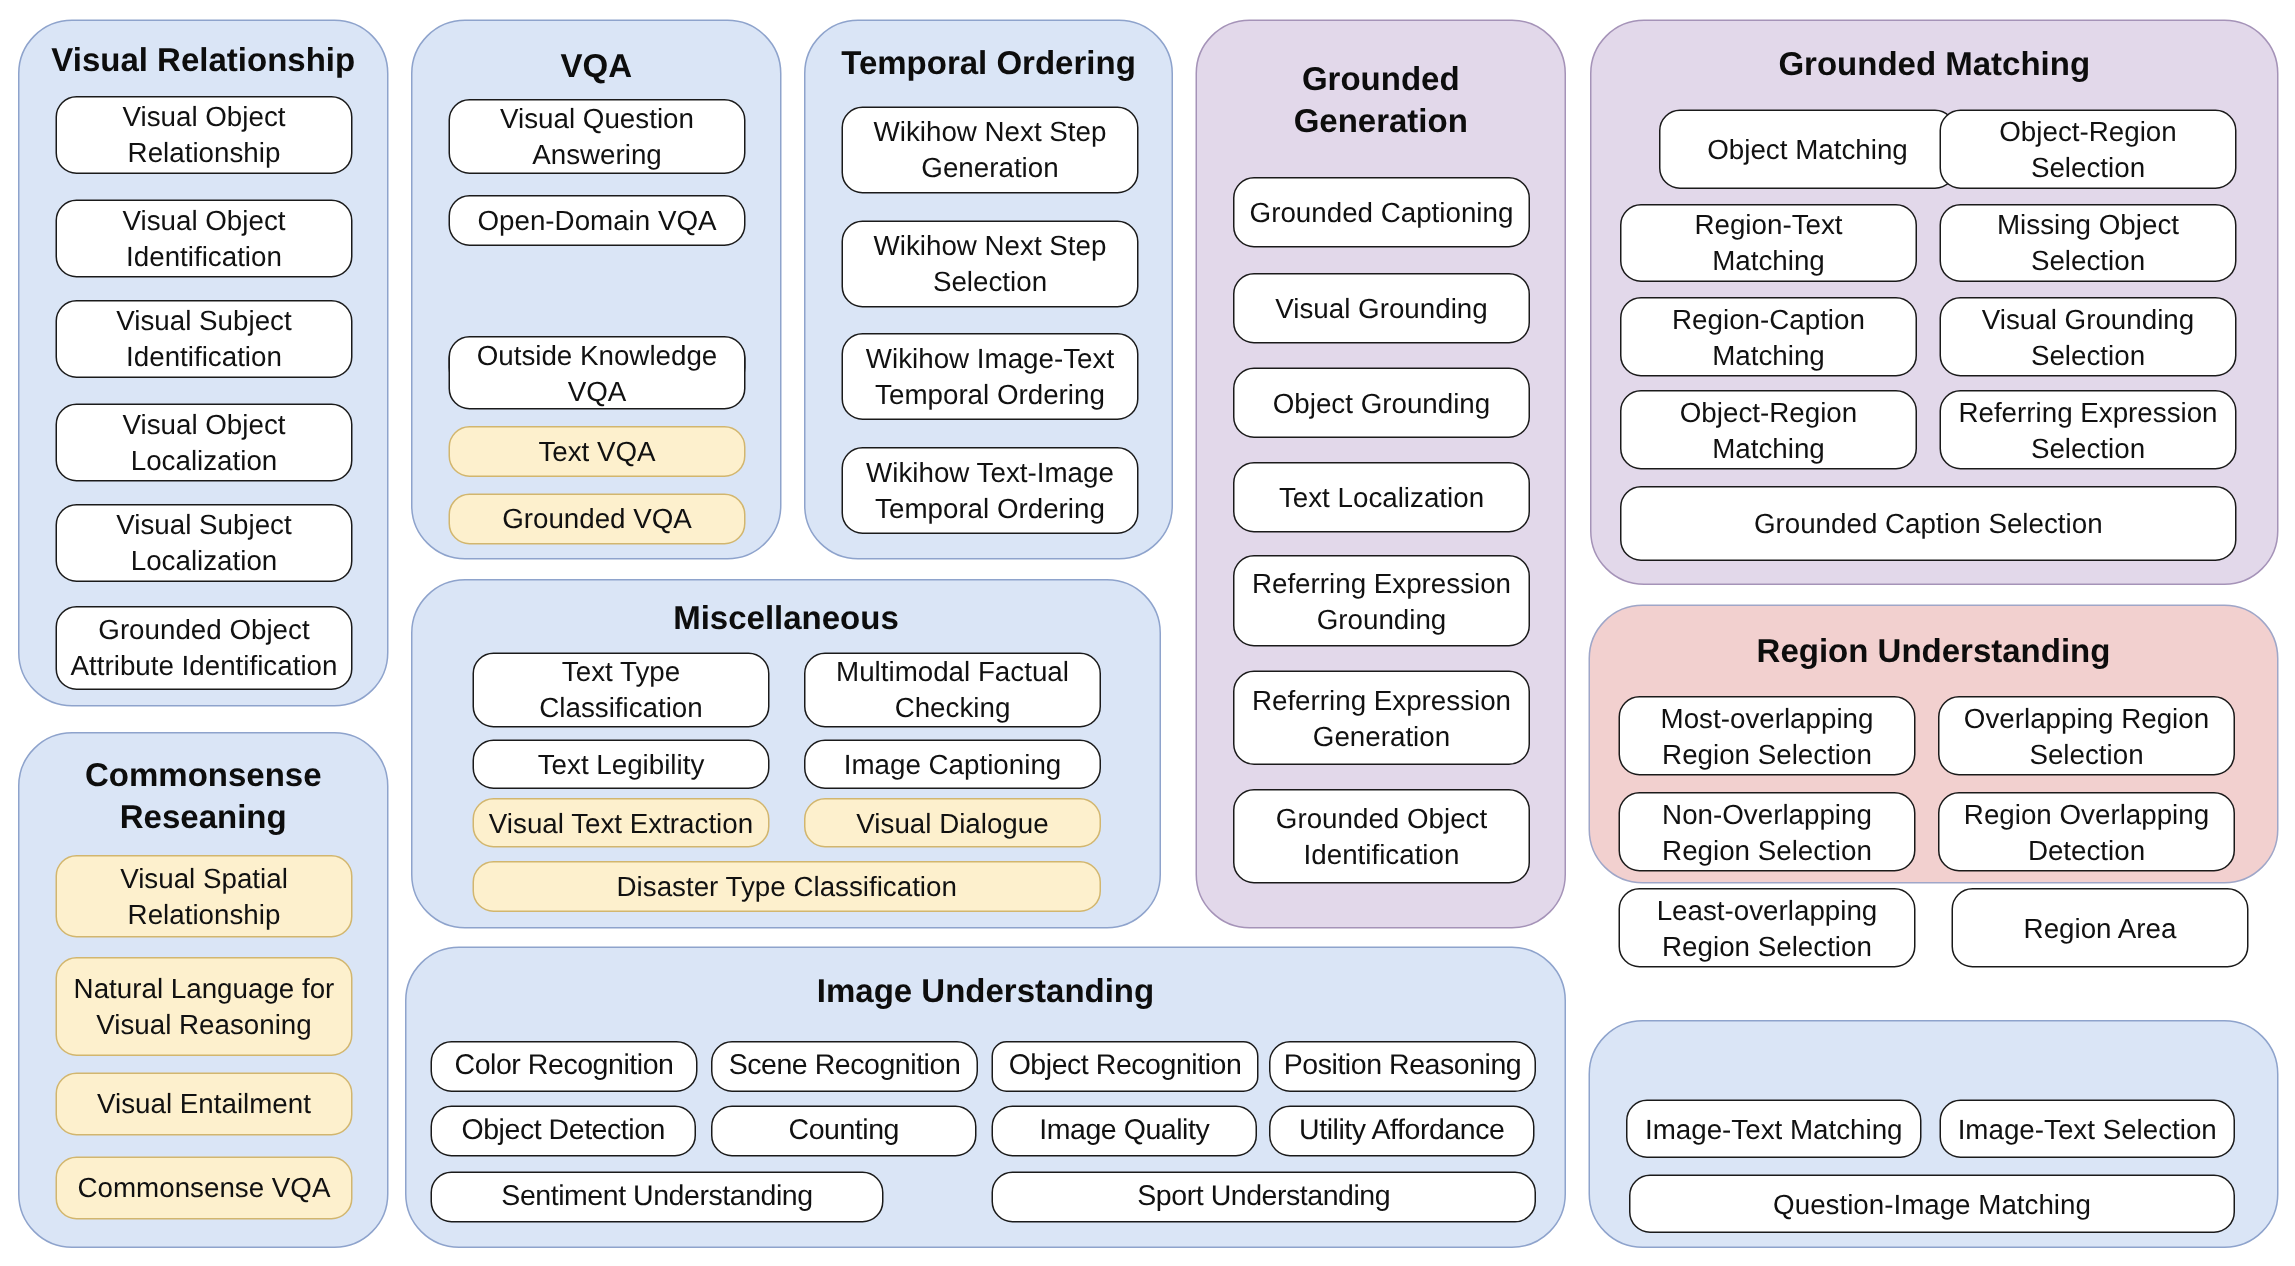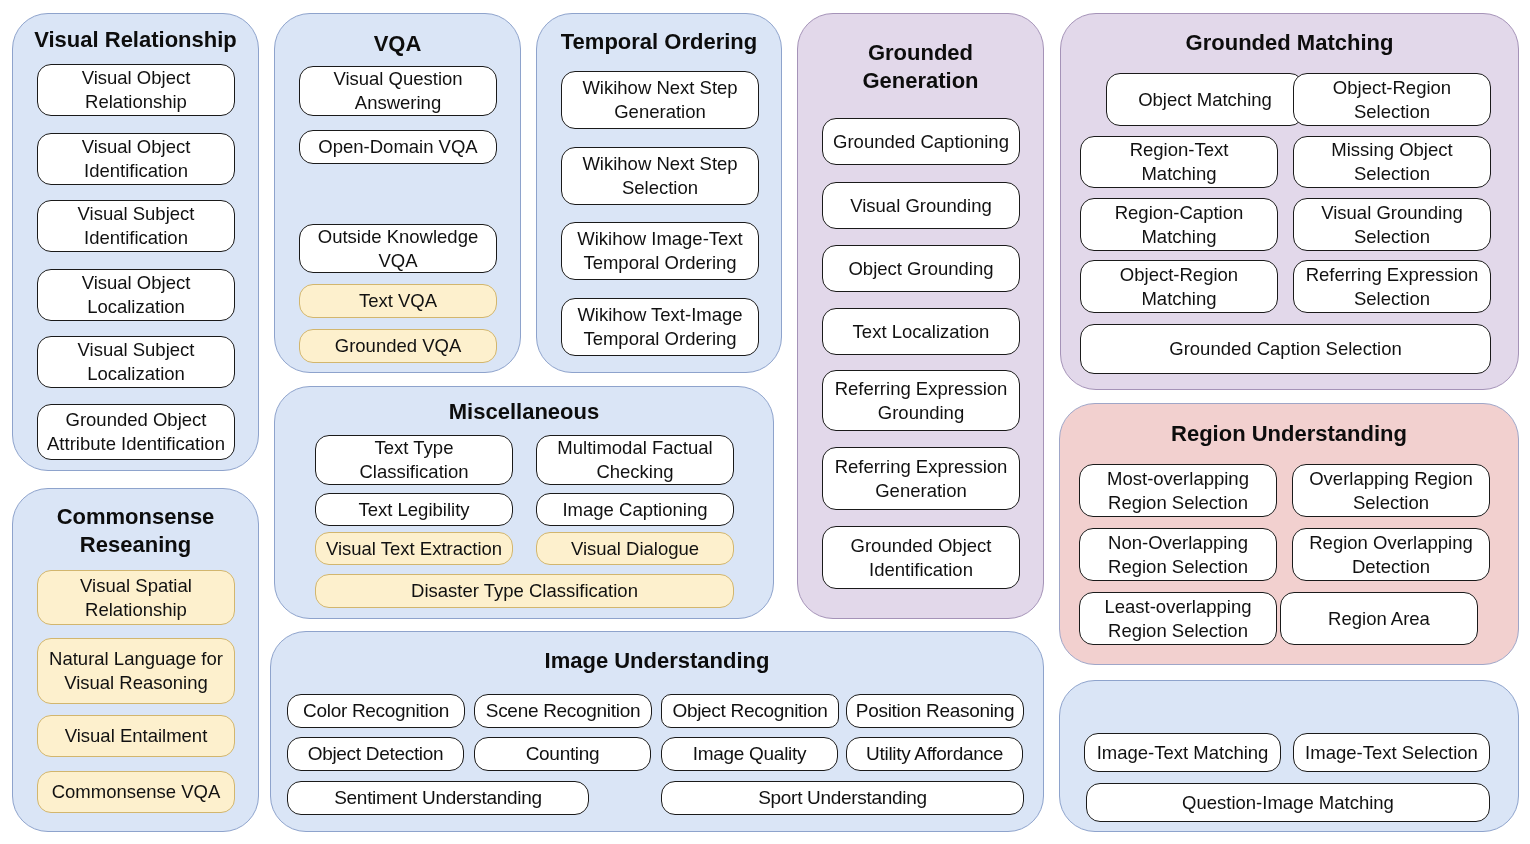--- a/index.html
+++ b/index.html
@@ -113,33 +113,33 @@
 Matching</div>
   <div class="pill" style="left:232px;top:184px;width:198px;height:53px;">Visual Grounding
 Selection</div>
   <div class="pill" style="left:19px;top:246px;width:198px;height:53px;">Object-Region
 Matching</div>
   <div class="pill" style="left:232px;top:246px;width:198px;height:53px;">Referring Expression
 Selection</div>
   <div class="pill" style="left:19px;top:310px;width:411px;height:50px;">Grounded Caption Selection</div>
 </div>
 
-<div class="group pink" style="left:1059px;top:403px;width:460px;height:262px;text-decoration:underline;">
+<div class="group pink" style="left:1059px;top:403px;width:460px;height:186px;text-decoration:underline;">
   <div class="gtitle" style="top:16px;">Region Understanding</div>
   <div class="pill" style="left:19px;top:60px;width:198px;height:53px;">Most-overlapping
 Region Selection</div>
   <div class="pill" style="left:232px;top:60px;width:198px;height:53px;">Overlapping Region
 Selection</div>
   <div class="pill" style="left:19px;top:124px;width:198px;height:53px;">Non-Overlapping
 Region Selection</div>
   <div class="pill" style="left:232px;top:124px;width:198px;height:53px;">Region Overlapping
 Detection</div>
   <div class="pill" style="left:19px;top:188px;width:198px;height:53px;">Least-overlapping
 Region Selection</div>
-  <div class="pill" style="left:220px;top:188px;width:198px;height:53px;">Region Area</div>
+  <div class="pill" style="left:241px;top:188px;width:198px;height:53px;">Region Area</div>
 </div>
 
 <div class="group blue iu" style="left:270px;top:631px;width:774px;height:201px;">
   <div class="gtitle" style="top:15px;">Image Understanding</div>
   <div class="pill" style="left:16px;top:62px;width:178px;height:34px;">Color Recognition</div>
   <div class="pill" style="left:203px;top:62px;width:178px;height:34px;">Scene Recognition</div>
   <div class="pill" style="left:390px;top:62px;width:178px;height:34px;border-radius:10px;">Object Recognition</div>
   <div class="pill" style="left:575px;top:62px;width:178px;height:34px;">Position Reasoning</div>
   <div class="pill" style="left:16px;top:105px;width:177px;height:34px;">Object Detection</div>
   <div class="pill" style="left:203px;top:105px;width:177px;height:34px;">Counting</div>

